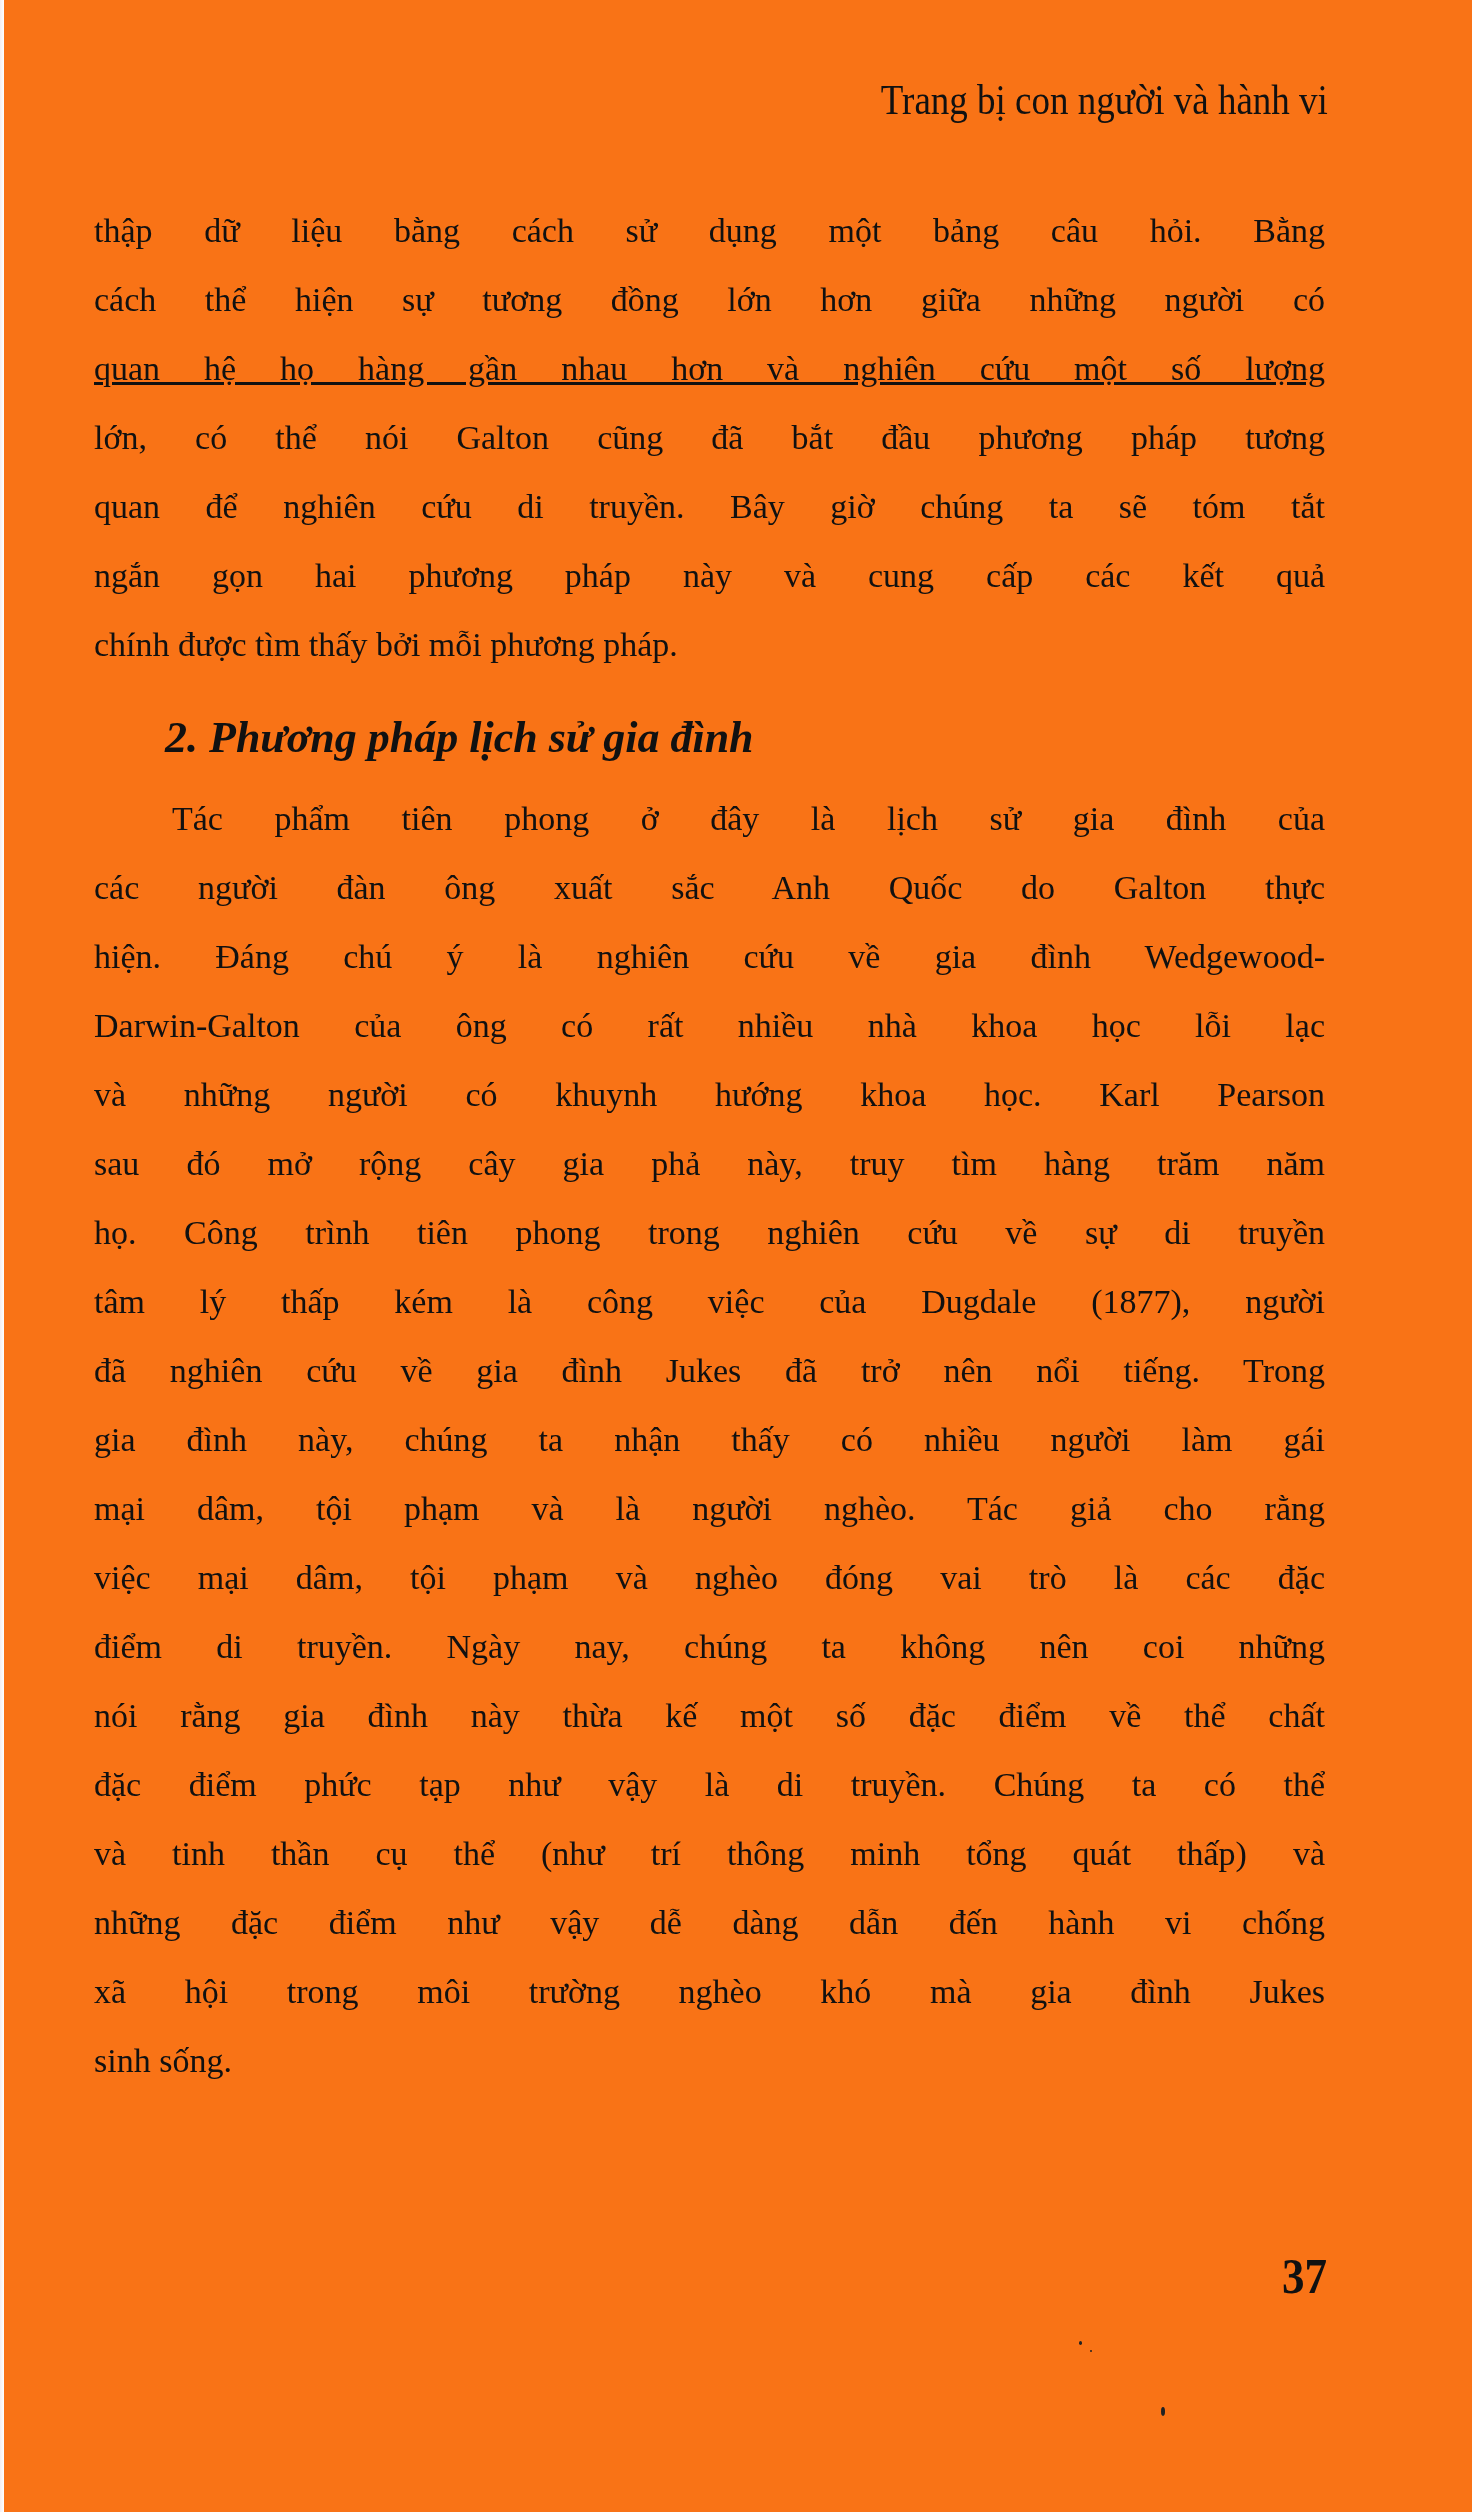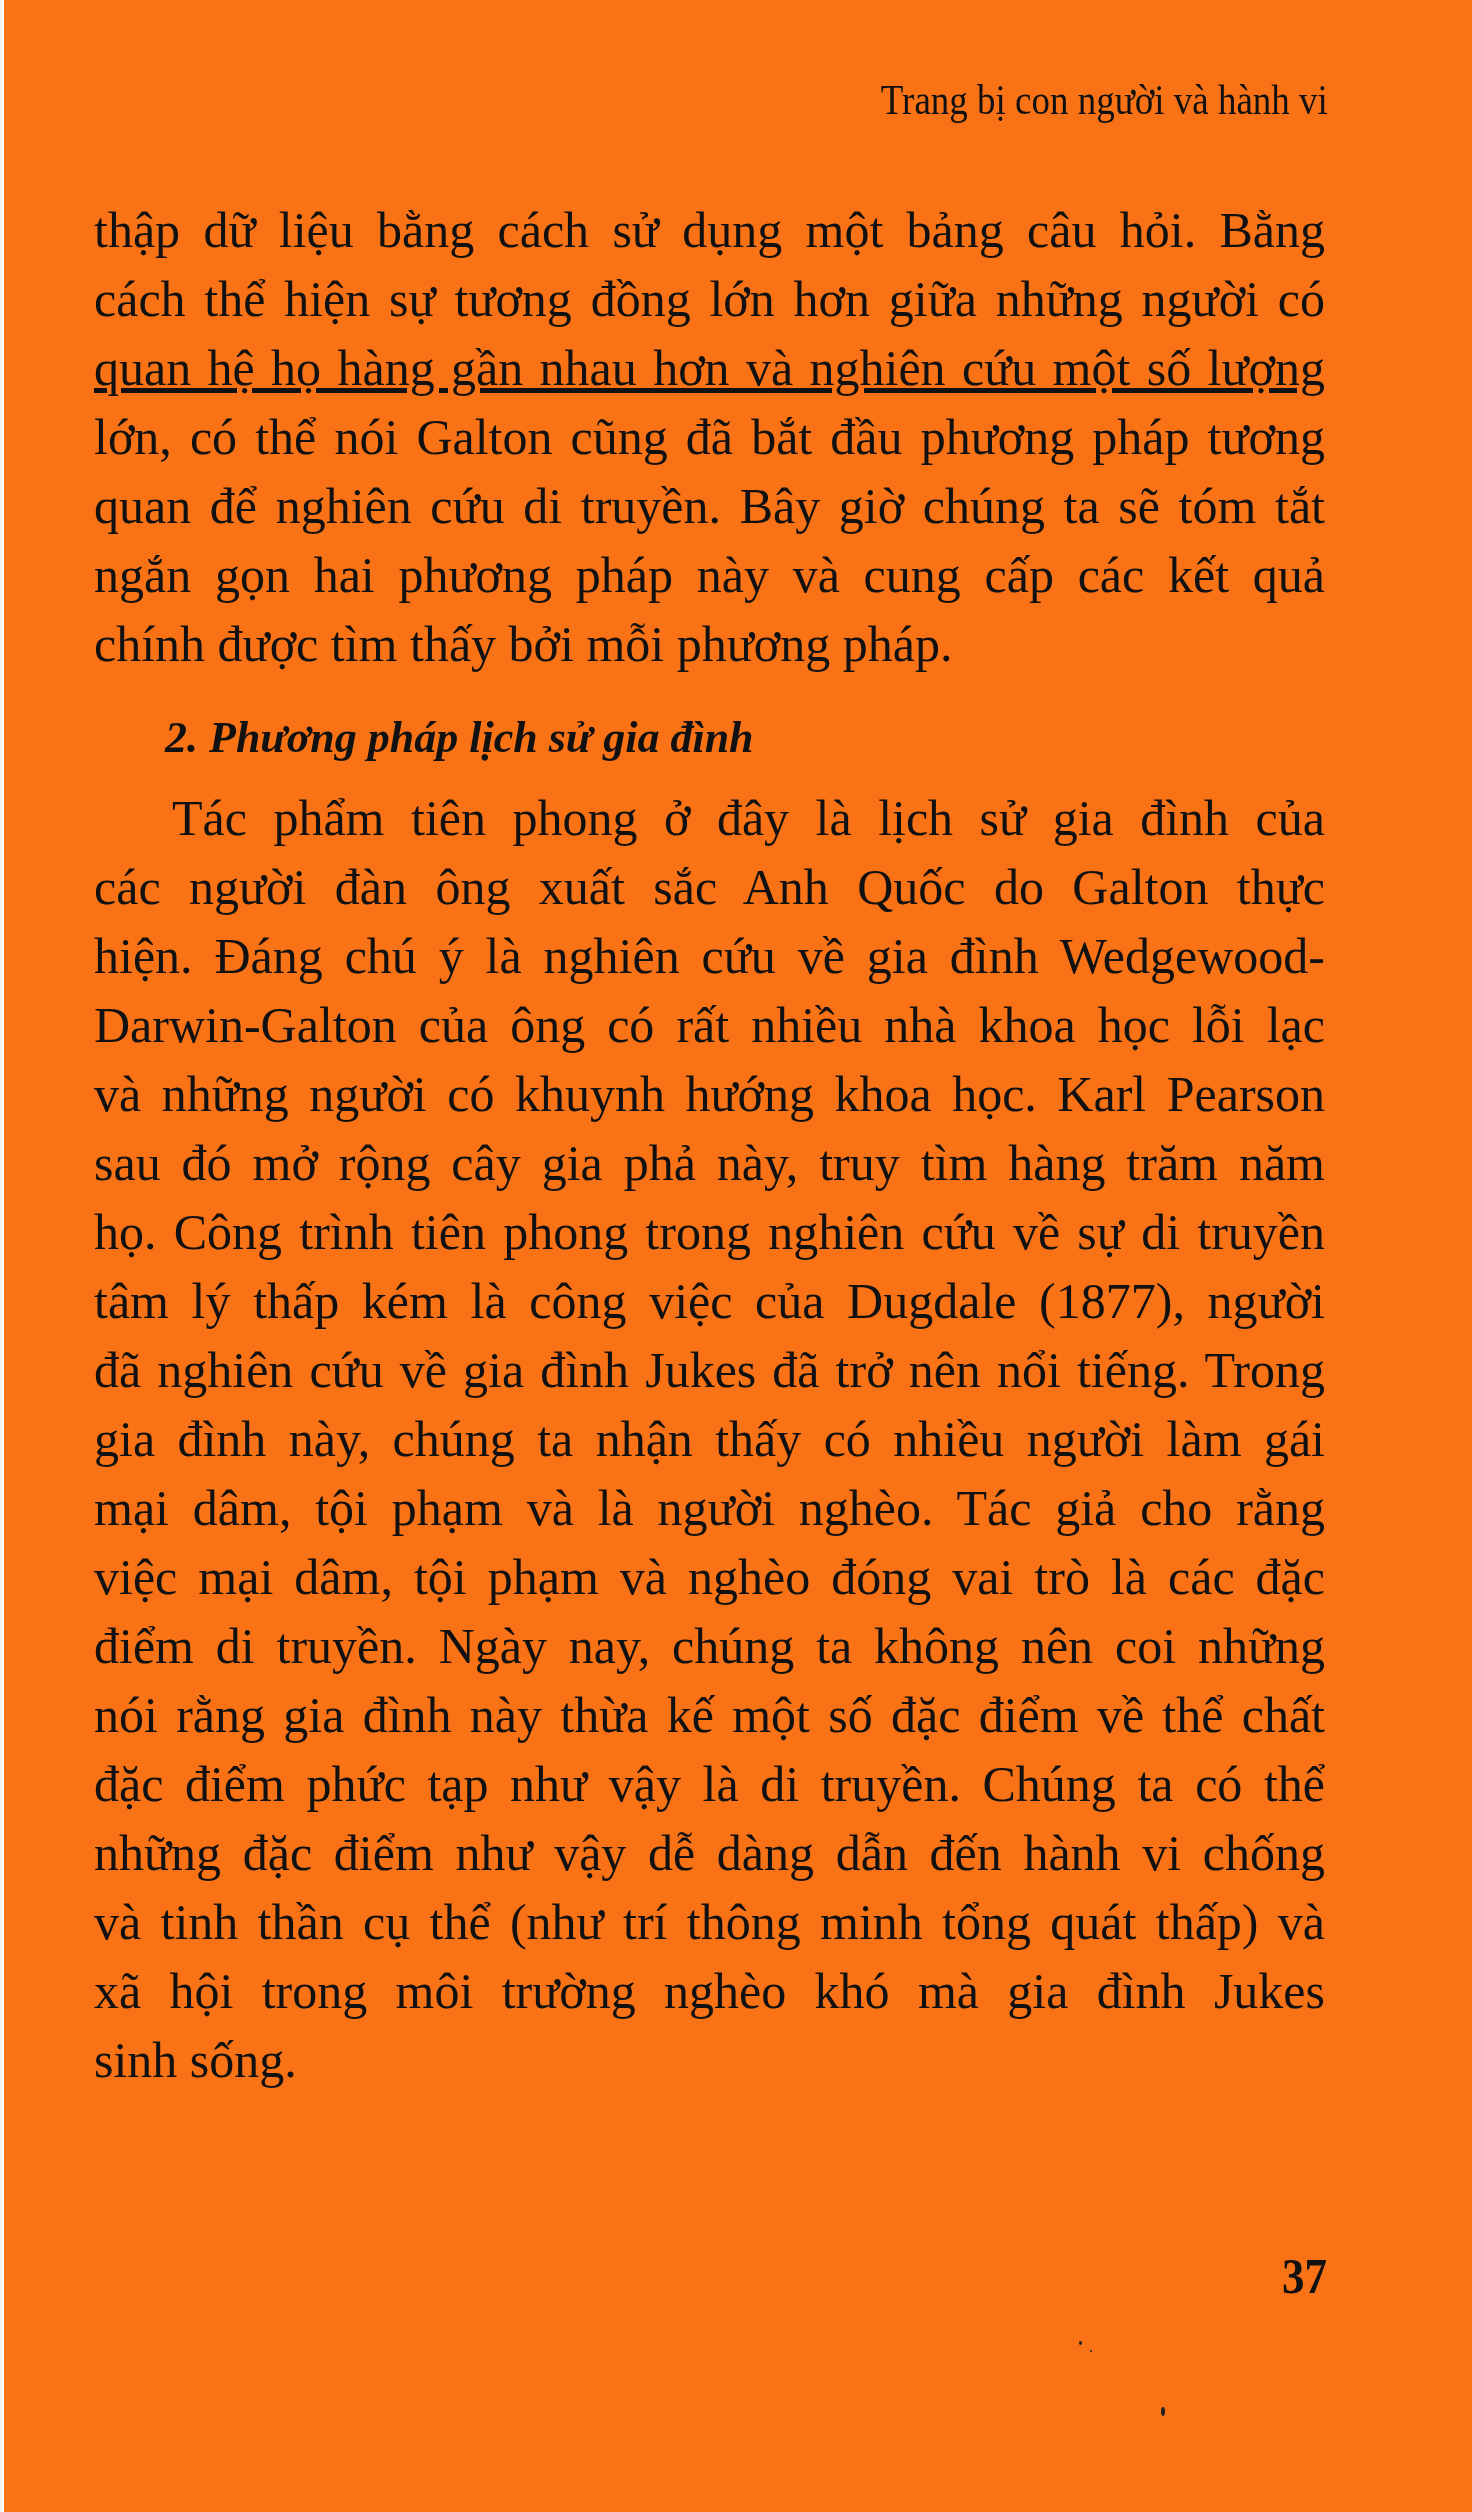--- a/index.html
+++ b/index.html
@@ -41,21 +41,21 @@
     .body-text {
       position: absolute;
       left: 94px;
       top: 196px;
       width: 1231px;
     }
     .para-line {
       display: block;
       height: 69px;
       line-height: 69px;
-      font-size: 50px;
+      font-size: 34px;
       white-space: nowrap;
       text-align: justify;
       text-align-last: justify;
       letter-spacing: 0;
     }
     .para-line.last {
       text-align-last: left;
     }
     .para-line.indent {
       padding-left: 78px;
@@ -118,22 +118,22 @@
       <span class="para-line" style="white-space: nowrap;">sau đó mở rộng cây gia phả này, truy tìm hàng trăm năm</span>
       <span class="para-line" style="white-space: nowrap;">họ. Công trình tiên phong trong nghiên cứu về sự di truyền</span>
       <span class="para-line" style="white-space: nowrap;">tâm lý thấp kém là công việc của Dugdale (1877), người</span>
       <span class="para-line" style="white-space: nowrap;">đã nghiên cứu về gia đình Jukes đã trở nên nổi tiếng. Trong</span>
       <span class="para-line" style="white-space: nowrap;">gia đình này, chúng ta nhận thấy có nhiều người làm gái</span>
       <span class="para-line" style="white-space: nowrap;">mại dâm, tội phạm và là người nghèo. Tác giả cho rằng</span>
       <span class="para-line" style="white-space: nowrap;">việc mại dâm, tội phạm và nghèo đóng vai trò là các đặc</span>
       <span class="para-line" style="white-space: nowrap;">điểm di truyền. Ngày nay, chúng ta không nên coi những</span>
       <span class="para-line" style="white-space: nowrap;">nói rằng gia đình này thừa kế một số đặc điểm về thể chất</span>
       <span class="para-line" style="white-space: nowrap;">đặc điểm phức tạp như vậy là di truyền. Chúng ta có thể</span>
+      <span class="para-line" style="white-space: nowrap;">và tinh thần cụ thể (như trí thông minh tổng quát thấp) và</span>
       <span class="para-line" style="white-space: nowrap;">những đặc điểm như vậy dễ dàng dẫn đến hành vi chống</span>
-      <span class="para-line" style="white-space: nowrap;">và tinh thần cụ thể (như trí thông minh tổng quát thấp) và</span>
       <span class="para-line" style="white-space: nowrap;">xã hội trong môi trường nghèo khó mà gia đình Jukes</span>
       <span class="para-line last" style="white-space: nowrap;">sinh sống.</span>
     </div>
   </div>
 
   <div class="page-number">37</div>
 
   <div class="speck" style="left:1079px;top:2341px;width:3.4px;height:4.1px;"></div>
   <div class="speck" style="left:1090px;top:2350px;width:2.1px;height:2.1px;"></div>
   <div class="speck" style="left:1161px;top:2407px;width:4.1px;height:9px;"></div>

